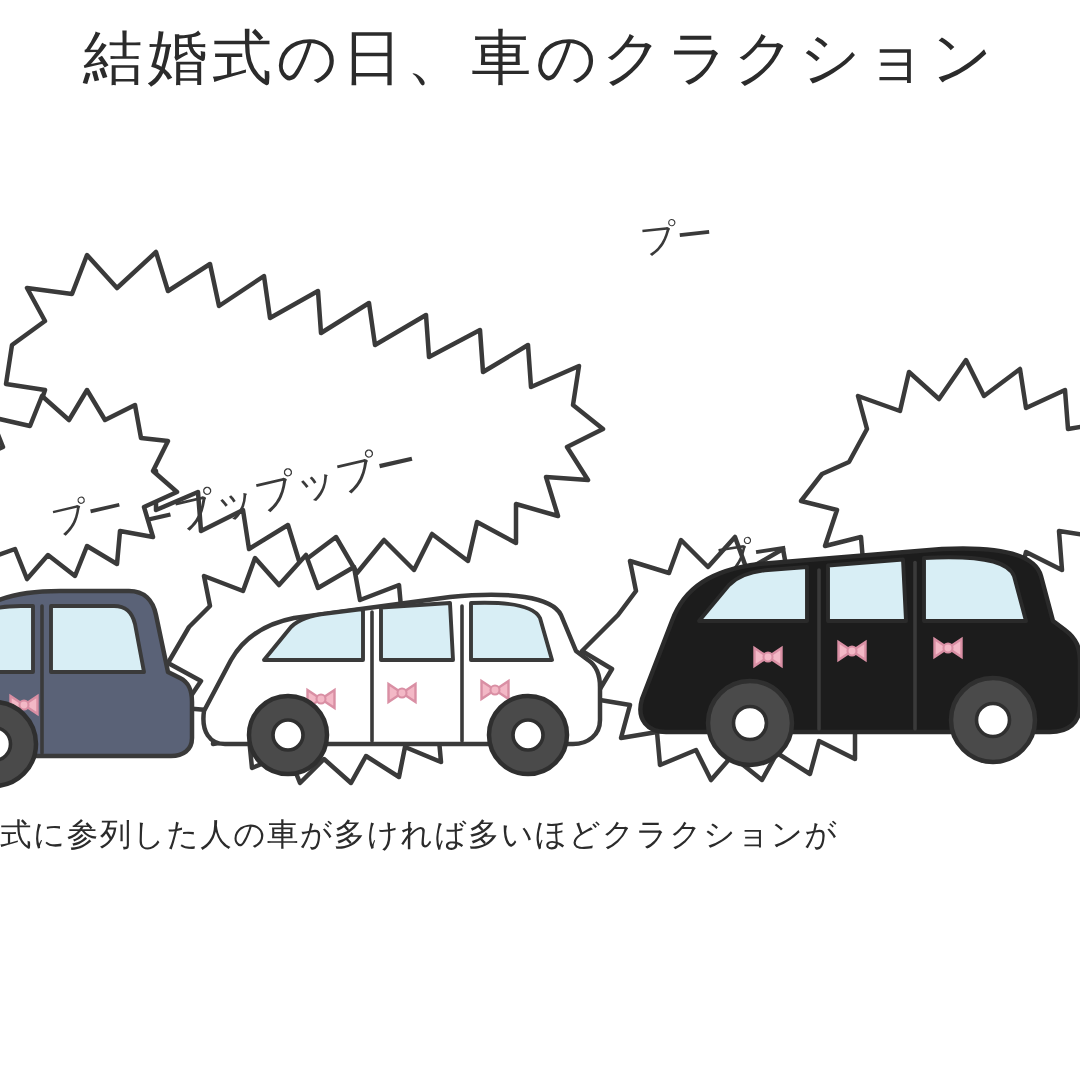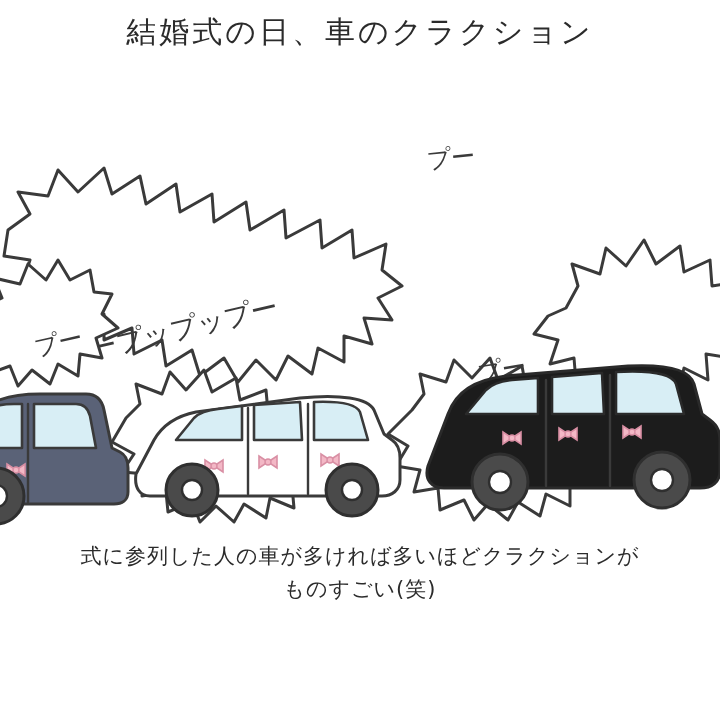--- a/index.html
+++ b/index.html
@@ -25,21 +25,21 @@
   
   .title-block {
     position: absolute;
     top: 10px;
     left: 0;
     width: 720px;
     text-align: center;
   }
   .title-line {
     font-family: "DejaVu Sans", sans-serif;
-    font-size: 30px;
+    font-size: 40px;
     letter-spacing: 3px;
     color: #2b2b2b;
     line-height: 1.45;
     display: inline-block;
     position: relative;
   }
   .title-line .underline {
     position: absolute;
     left: -4px;
     right: -4px;
@@ -60,21 +60,21 @@
     width: 720px;
     height: 410px;
   }
 
   
   .caption {
     position: absolute;
     left: 0;
     top: 540px;
     width: 720px;
-    text-align: center;
+    text-align: left;
     font-size: 21px;
     line-height: 1.55;
     letter-spacing: 1px;
     color: #2b2b2b;
   }
   .caption div { white-space: nowrap; }
 </style>
 </head>
 <body>
 
@@ -230,16 +230,15 @@
         <circle cx="500" cy="364" r="11" fill="#ffffff" stroke="#2f2f2f" stroke-width="2.4"></circle>
         <circle cx="662" cy="362" r="28" fill="#4a4a4a" stroke="#2f2f2f" stroke-width="3"></circle>
         <circle cx="662" cy="362" r="11" fill="#ffffff" stroke="#2f2f2f" stroke-width="2.4"></circle>
       </g>
 
     </svg>
   </div>
 
   <div class="caption">
     <div>式に参列した人の車が多ければ多いほどクラクションが</div>
-    <div>ものすごい(笑)</div>
   </div>
 
 </div>
 
 </body></html>

